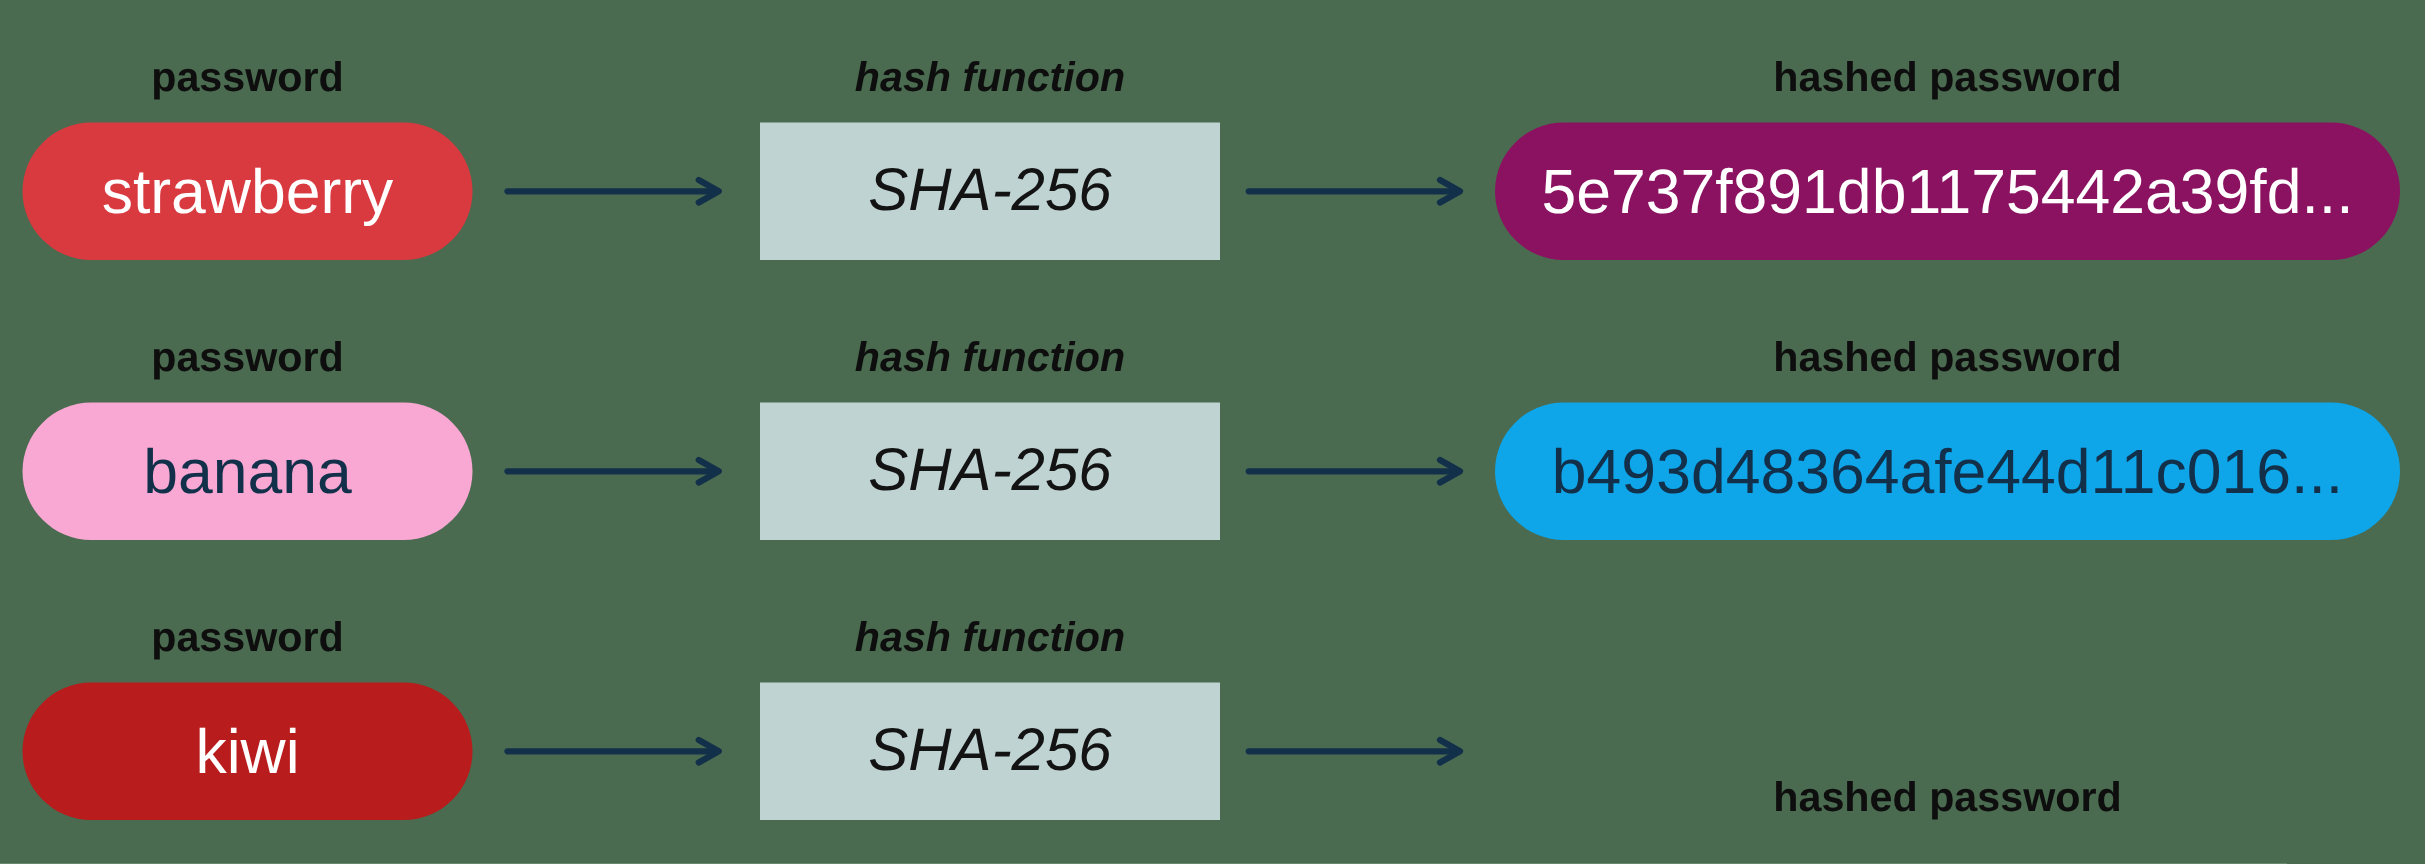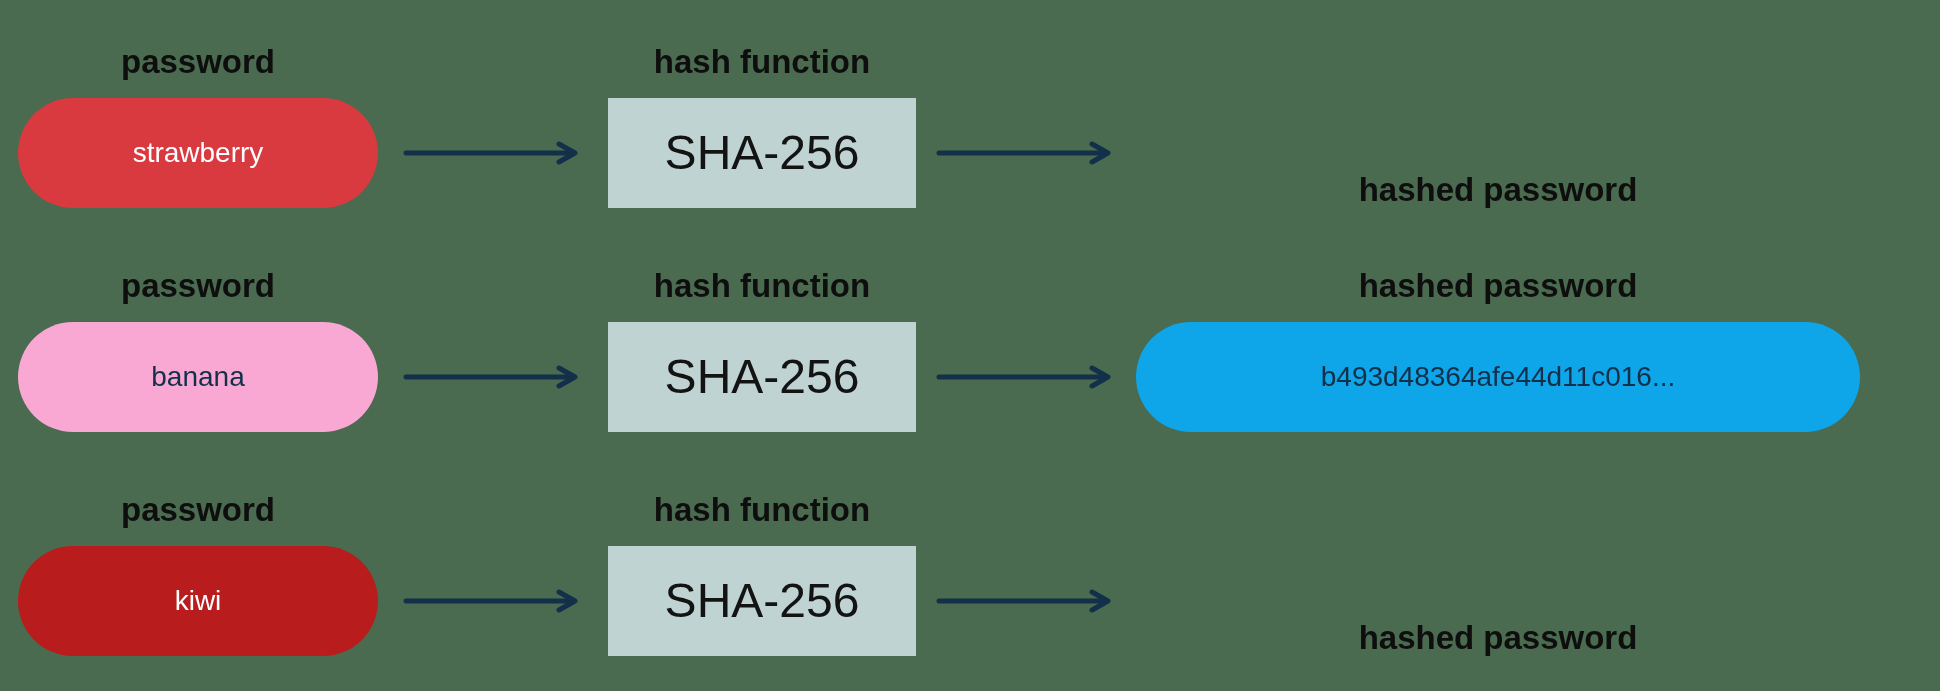--- a/index.html
+++ b/index.html
@@ -21,37 +21,37 @@
     height: 168px;
     flex: 0 0 auto;
   }
   .col {
     display: flex;
     flex-direction: column;
     align-items: center;
     gap: 18px;
   }
   .col-password { width: 360px; margin-left: 18px; }
-  .col-hashfn   { width: 308px; }
+  .col-hashfn   { width: 368px; font-style: italic; }
   .col-hashed   { width: 724px; }
   .node-label {
     font-size: 33px;
     font-weight: 700;
     color: #0e0e0e;
     line-height: 1.1;
     white-space: nowrap;
   }
   .pill {
     width: 100%;
     height: 110px;
     border-radius: 55px;
     display: flex;
     align-items: center;
     justify-content: center;
-    font-size: 28px;
+    font-size: 50px;
     line-height: 1;
     box-sizing: border-box;
     white-space: nowrap;
   }
   .hash-box {
     width: 100%;
     height: 110px;
     display: flex;
     align-items: center;
     justify-content: center;
@@ -94,20 +94,21 @@
     <div class="arrow-zone arrow-zone-2">
       <svg width="180" height="24" viewBox="0 0 180 24">
         <g fill="none" stroke-width="5" stroke-linecap="round" stroke-linejoin="round" stroke="#13304a">
           <line x1="3" y1="12" x2="170" y2="12"></line>
           <polyline points="156,3 172,12 156,21"></polyline>
         </g>
       </svg>
     </div>
     <div class="col col-hashed">
       <div class="node-label">hashed password</div>
+      <div class="pill" style="background-color: rgb(139, 18, 97); color: rgb(255, 255, 255);">5e737f891db1175442a39fd...</div>
     </div>
   </div>
 
   <div class="row">
     <div class="col col-password">
       <div class="node-label">password</div>
       <div class="pill" style="background-color: #f9a8d4; color: rgb(19, 48, 74);">banana</div>
     </div>
     <div class="arrow-zone">
       <svg width="180" height="24" viewBox="0 0 180 24">

